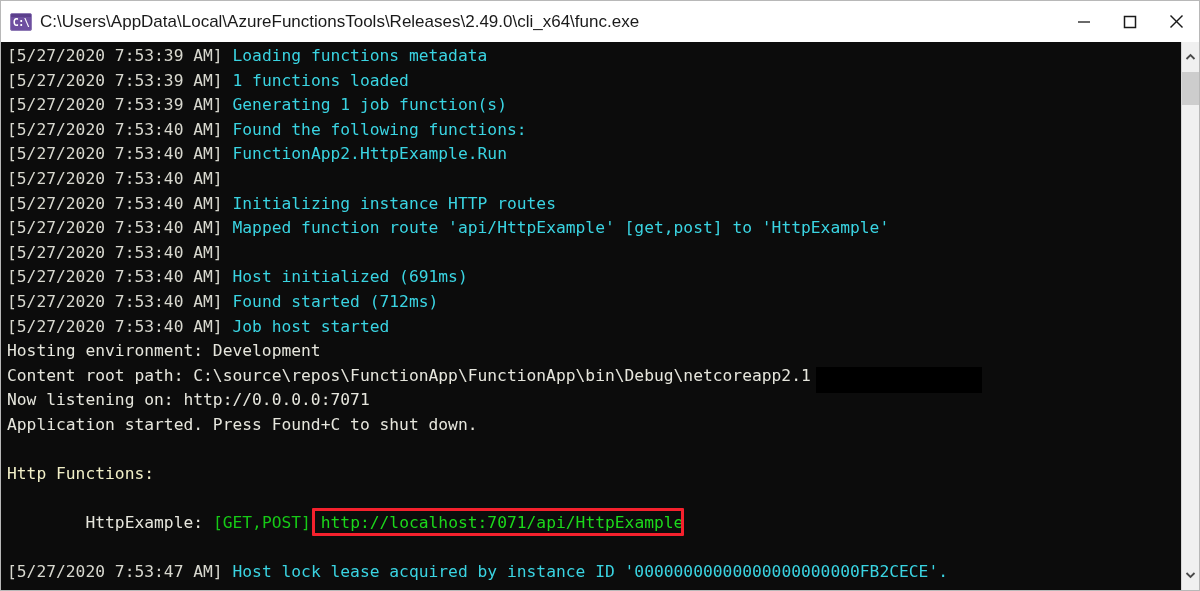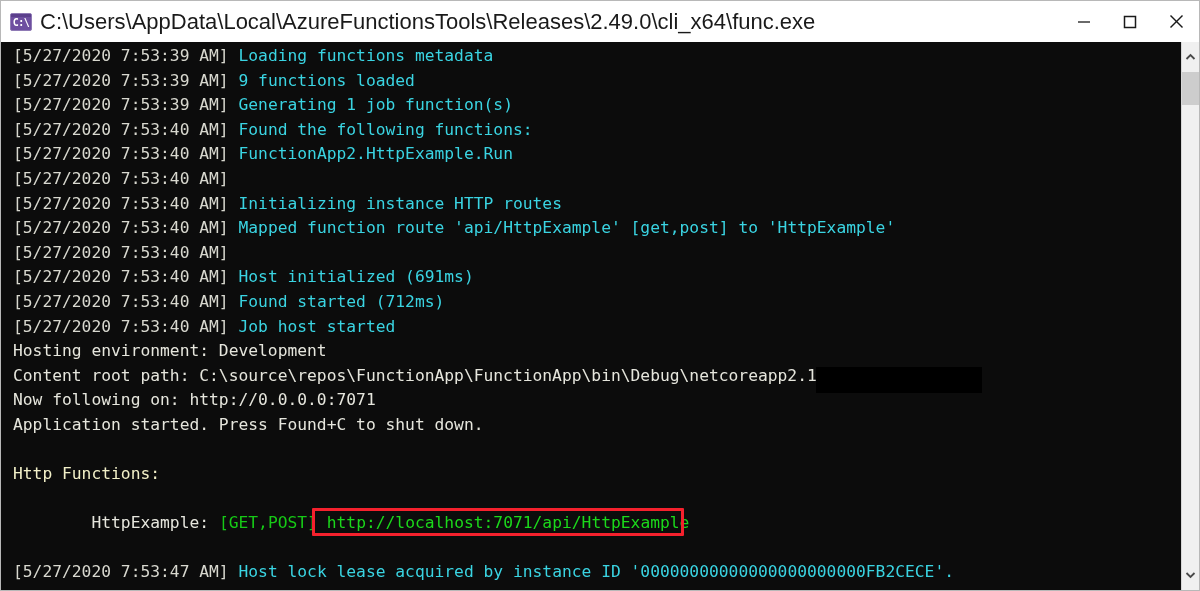--- a/index.html
+++ b/index.html
@@ -64,21 +64,21 @@
   .title-icon .cap {
     position: absolute;
     top: 0;
     left: 0;
     right: 0;
     height: 3px;
     background: #5b3f8c;
   }
   .title-text {
     font-family: "Liberation Sans", sans-serif;
-    font-size: 22px;
+    font-size: 17px;
     color: #1a1a1a;
     white-space: nowrap;
     line-height: 20px;
   }
   .caption-buttons {
     position: absolute;
     right: 0;
     top: 0;
     height: 41px;
     display: flex;
@@ -97,21 +97,21 @@
   .console-wrap {
     flex: 1 1 auto;
     display: flex;
     position: relative;
     background: #0c0c0c;
     overflow: hidden;
   }
   .console {
     flex: 1 1 auto;
     background: #0c0c0c;
-    padding: 2px 0 0 12px;
+    padding: 2px 0 0 6px;
     overflow: hidden;
     position: relative;
   }
   .line {
     font-family: "DejaVu Sans Mono", monospace;
     font-size: 16.3px;
     line-height: 24.6px;
     white-space: pre;
     letter-spacing: 0px;
     height: 24.6px;
@@ -208,34 +208,34 @@
           <line x1="13.5" y1="1.5" x2="1.5" y2="13.5" stroke="#1a1a1a" stroke-width="1.4"></line>
         </svg>
       </div>
     </div>
   </div>
 
   <div class="console-wrap">
 
     <div class="console" id="console-output">
         <div class="line"><span class="ts">[5/27/2020 7:53:39 AM]</span><span class="ts"> </span><span class="cyan">Loading functions metadata</span></div>
-        <div class="line"><span class="ts">[5/27/2020 7:53:39 AM]</span><span class="ts"> </span><span class="cyan">9 functions loaded</span></div>
+        <div class="line"><span class="ts">[5/27/2020 7:53:39 AM]</span><span class="ts"> </span><span class="cyan">1 functions loaded</span></div>
         <div class="line"><span class="ts">[5/27/2020 7:53:39 AM]</span><span class="ts"> </span><span class="cyan">Generating 1 job function(s)</span></div>
         <div class="line"><span class="ts">[5/27/2020 7:53:40 AM]</span><span class="ts"> </span><span class="cyan">Found the following functions:</span></div>
         <div class="line"><span class="ts">[5/27/2020 7:53:40 AM]</span><span class="ts"> </span><span class="cyan">FunctionApp2.HttpExample.Run</span></div>
         <div class="line"><span class="ts">[5/27/2020 7:53:40 AM]</span><span class="ts"> </span></div>
         <div class="line"><span class="ts">[5/27/2020 7:53:40 AM]</span><span class="ts"> </span><span class="cyan">Initializing instance HTTP routes</span></div>
         <div class="line"><span class="ts">[5/27/2020 7:53:40 AM]</span><span class="ts"> </span><span class="cyan">Mapped function route 'api/HttpExample' [get,post] to 'HttpExample'</span></div>
         <div class="line"><span class="ts">[5/27/2020 7:53:40 AM]</span><span class="ts"> </span></div>
         <div class="line"><span class="ts">[5/27/2020 7:53:40 AM]</span><span class="ts"> </span><span class="cyan">Host initialized (691ms)</span></div>
         <div class="line"><span class="ts">[5/27/2020 7:53:40 AM]</span><span class="ts"> </span><span class="cyan">Found started (712ms)</span></div>
         <div class="line"><span class="ts">[5/27/2020 7:53:40 AM]</span><span class="ts"> </span><span class="cyan">Job host started</span></div>
         <div class="line"><span class="white">Hosting environment: Development</span></div>
         <div class="line"><span class="white">Content root path: C:\source\repos\FunctionApp\FunctionApp\bin\Debug\netcoreapp2.1</span></div>
-        <div class="line"><span class="white">Now following on: http://0.0.0.0:7071</span></div>
+        <div class="line"><span class="white">Now listening on: http://0.0.0.0:7071</span></div>
         <div class="line"><span class="white">Application started. Press Found+C to shut down.</span></div>
         <div class="line"><span class="white"> </span></div>
         <div class="line"><span class="cream">Http Functions:</span></div>
         <div class="line"><span class="white"> </span></div>
         <div class="line"><span class="white">        </span><span class="white">HttpExample:</span><span class="white"> </span><span class="greendim">[GET,POST]</span><span class="white"> </span><span class="green">http://localhost:7071/api/HttpExample</span></div>
         <div class="line"><span class="white"> </span></div>
         <div class="line"><span class="ts">[5/27/2020 7:53:47 AM]</span><span class="ts"> </span><span class="cyan">Host lock lease acquired by instance ID '00000000000000000000000FB2CECE'.</span></div>
 
       <div class="redaction" style="left: 814.781px; top: 324.719px; width: 166px; height: 26px;"></div>
     <div class="url-box" style="left: 310.719px; top: 466.281px; width: 372.688px; height: 28px;"></div>

